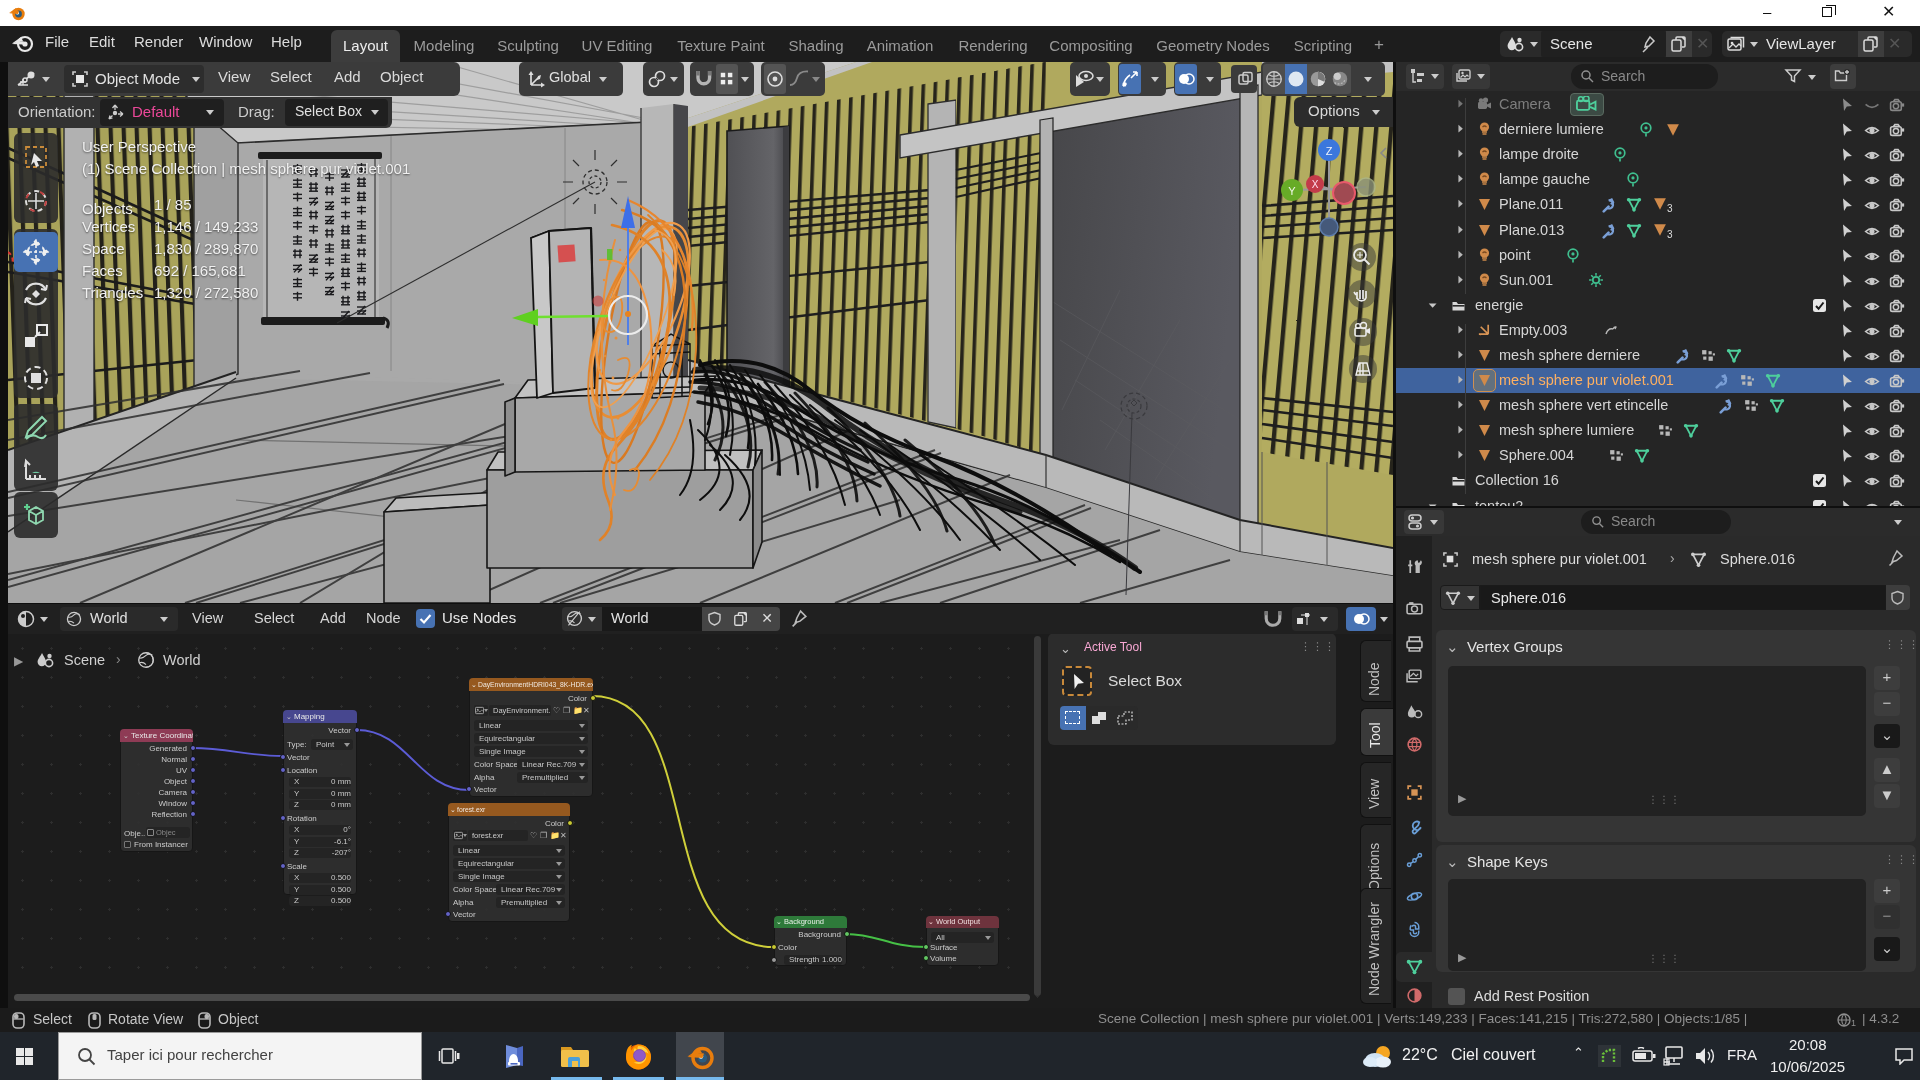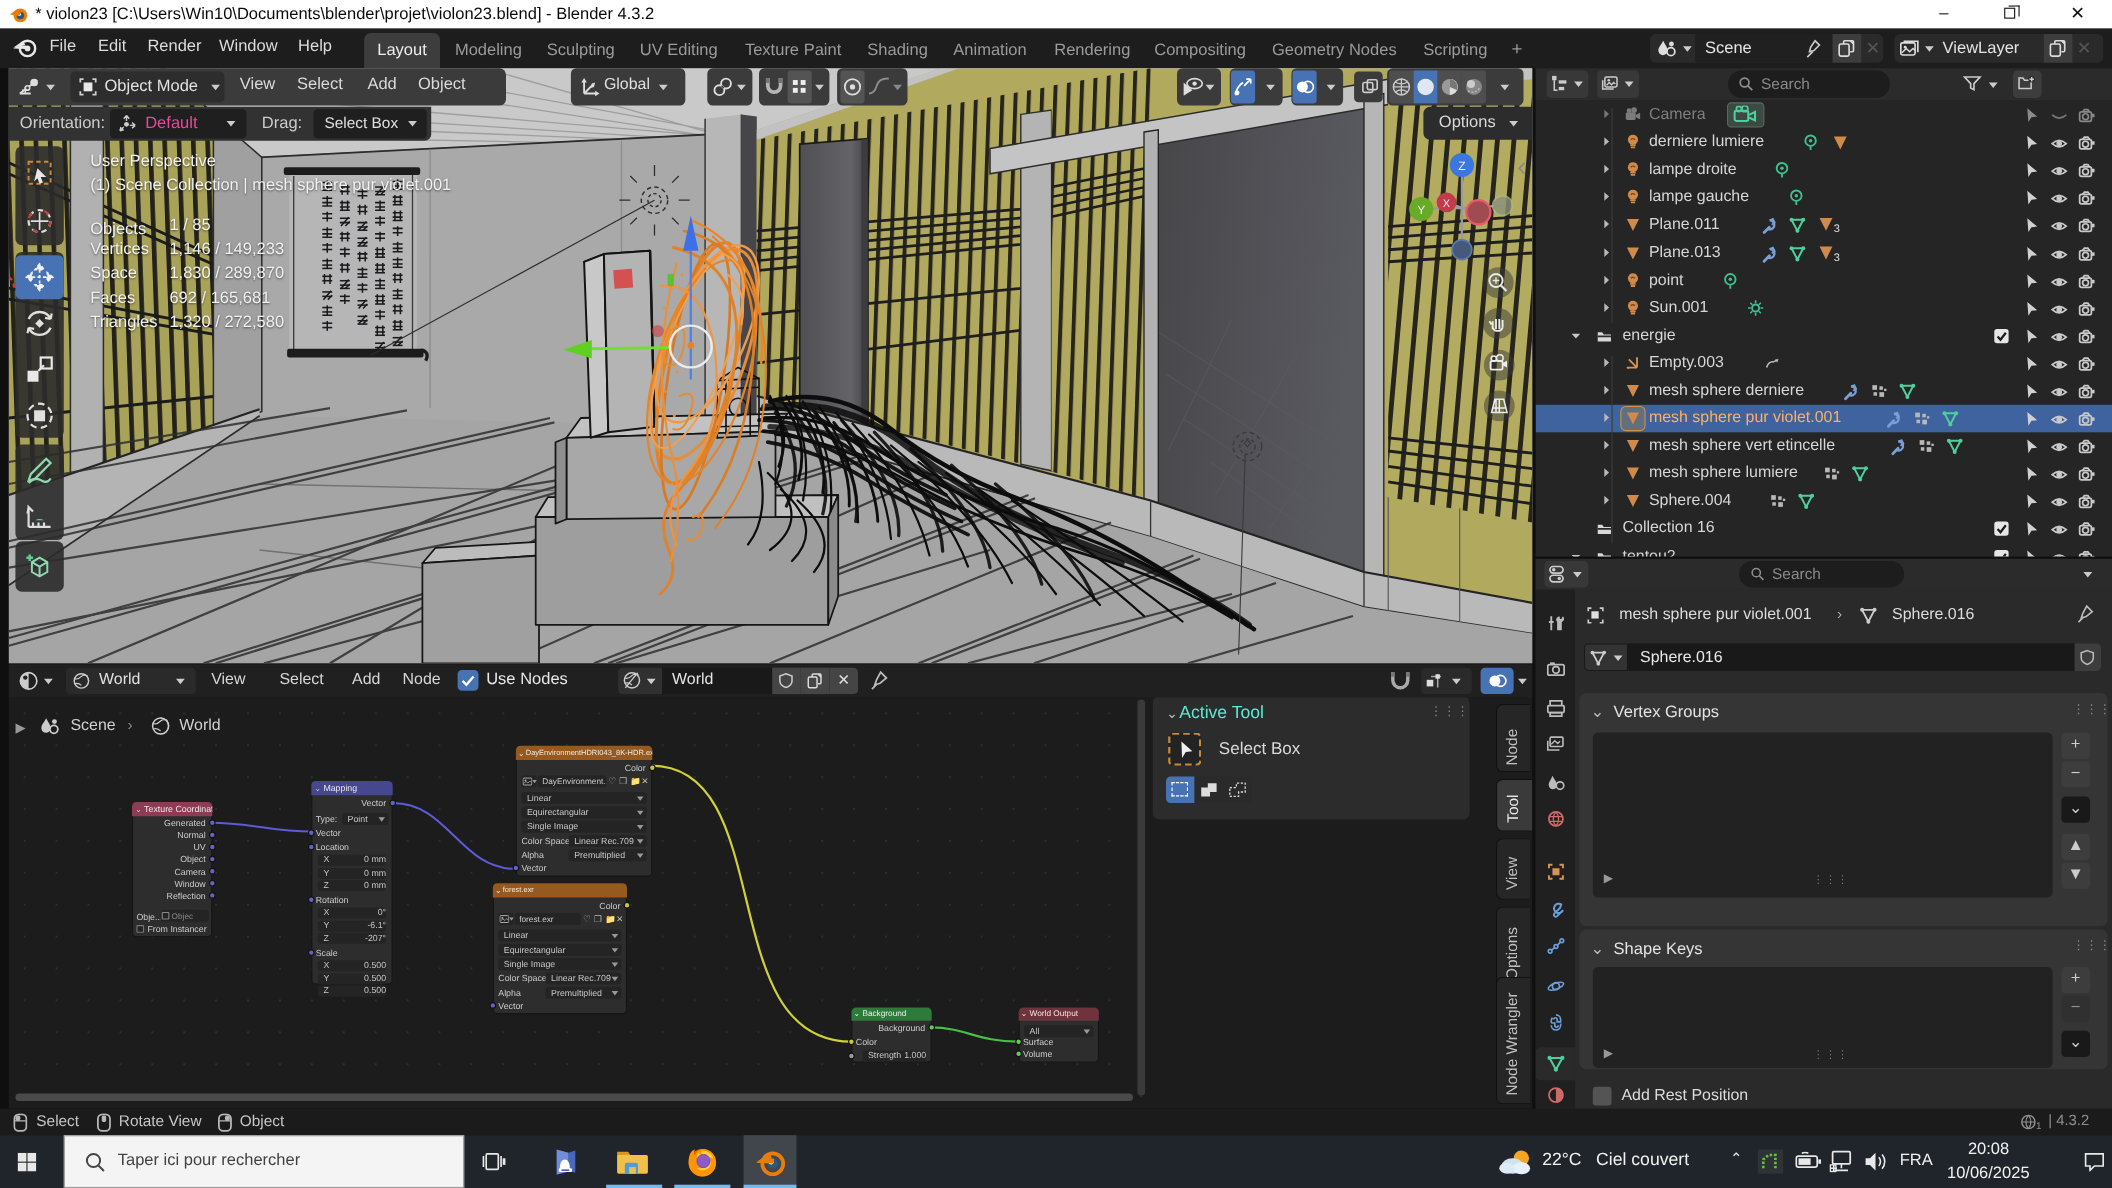--- a/index.html
+++ b/index.html
@@ -10,21 +10,20 @@
 </style></head><body>
 
 <div class="abs" style="left:0;top:0;width:1920px;height:26px;background:#ffffff">
  <svg class="abs" style="left:8px;top:4px" width="18" height="18" viewBox="0 0 18 18">
   <circle cx="10.5" cy="10" r="6.2" fill="#e87d0d"></circle>
       <circle cx="10.5" cy="10" r="3.4" fill="#2a5b7d"></circle>
       <circle cx="9.5" cy="9" r="1.6" fill="#fff"></circle>
   <path d="M1 9 L8 4 L10 7 Z" fill="#e87d0d"></path>
       <path d="M1.5 9.3 C4 7.5 8 6.5 11 7.2 L10 10 Z" fill="#e87d0d"></path>
  </svg>
- <div class="tx" style="left:32px;top:4px;font-size:15px;color:#0a0a0a">* violon23 [C:\Users\Win10\Documents\blender\projet\violon23.blend] - Blender 4.3.2</div>
  <div class="tx" style="left:1763px;top:3px;font-size:15px;color:#111">–</div>
  <div class="abs" style="left:1822px;top:7px;width:10px;height:10px;border:1.4px solid #111"></div>
  <div class="abs" style="left:1826px;top:5px;width:10px;height:10px;border-top:1.4px solid #111;border-right:1.4px solid #111"></div>
  <div class="tx" style="left:1882px;top:2px;font-size:16px;color:#111">✕</div>
 </div>
 
 <div class="abs" style="left:0;top:26px;width:1920px;height:36px;background:#1d1d1d">
  <svg class="abs" style="left:11px;top:7px" width="24" height="22" viewBox="0 0 24 22">
   <circle cx="14" cy="11" r="7" fill="none" stroke="#e8e8e8" stroke-width="2.2"></circle>
       <circle cx="14" cy="11" r="2.6" fill="#e8e8e8"></circle>
@@ -1488,21 +1487,21 @@
     <div class="tx" style="left:920px;top:314px;font-size:7px;color:#fdd">⌄</div>
     <div class="abs" style="left:923px;top:328px;width:63px;height:11px;background:#242424;border-radius:3px;color:#c8c8c8;font-size:8px;line-height:11px;padding-left:5px">All<span class="v" style="position:absolute;right:3px;top:4px;border-left-width:3px;border-right-width:3px;border-top-width:4px;border-top-color:#999"></span></div>
     <div class="tx" style="left:922px;top:339px;font-size:8px;color:#ccc">Surface</div>
     <div class="abs" style="left:915px;top:340px;width:6px;height:6px;border-radius:50%;background:#63c763;border:1px solid #111"></div>
     <div class="tx" style="left:922px;top:350px;font-size:8px;color:#ccc">Volume</div>
     <div class="abs" style="left:915px;top:351px;width:6px;height:6px;border-radius:50%;background:#63c763;border:1px solid #111"></div>
     <div class="abs" style="left:6px;top:390px;width:1016px;height:7px;background:#4a4a4a;border-radius:4px"></div>
     <div class="abs" style="left:1026px;top:32px;width:7px;height:360px;background:#3a3a3a;border-radius:4px"></div>
     <div class="abs" style="left:1040px;top:29px;width:288px;height:112px;background:#2e2e2ef0;border-radius:6px">
       <div class="tx" style="left:12px;top:8px;font-size:13px;color:#bbb">⌄</div>
-      <div class="tx" style="left:24px;top:7px;font-size:16px;color:#5eead4">Active Tool</div>
+      <div class="tx" style="left:36px;top:7px;font-size:12px;color:#f9a8d4">Active Tool</div>
       <div class="tx" style="left:252px;top:7px;font-size:11px;color:#888;letter-spacing:1px">⋮⋮⋮</div>
       <div class="abs" style="left:14px;top:33px;width:30px;height:30px;border:2px dashed #c8893a;border-radius:4px;background:#232323">
         <svg class="abs" style="left:6px;top:4px" width="18" height="20" viewBox="0 0 18 20">
           <path d="M4 2 l10 9 -6 0.7 -3.4 5.3 Z" fill="#f0f0f0"></path>
         </svg>
       </div>
       <div class="tx" style="left:60px;top:39px;font-size:15.5px;color:#dadada">Select Box</div>
       <div class="abs" style="left:12px;top:73px;width:26px;height:24px;background:#4772b3;border-radius:4px 0 0 4px">
         <div class="abs" style="left:5px;top:5px;width:15px;height:13px;border:1.6px dashed #fff"></div>
       </div>
@@ -1610,20 +1609,21 @@
       <rect x="4.5" y="2" width="4" height="6" rx="1.5" fill="#b8b8b8"></rect>
     </svg>
  <div class="tx" style="left:108px;top:3px;font-size:14px;color:#c6c6c6">Rotate View</div>
  <svg class="abs" style="left:198px;top:4px" width="13" height="17" viewBox="0 0 13 17">
       <rect x="1" y="1" width="11" height="15" rx="4" fill="none" stroke="#b8b8b8" stroke-width="1.6"></rect>
       <path d="M1.5 7 h10" stroke="#b8b8b8" stroke-width="1.3"></path>
       <rect x="6.5" y="2" width="4.5" height="5" rx="2" fill="#b8b8b8"></rect>
     </svg>
  <div class="tx" style="left:218px;top:3px;font-size:14px;color:#c6c6c6">Object</div>
  <div class="tx" style="right:1920px;top:3px"></div>
+ <div class="tx" style="left:1098px;top:3px;font-size:13.5px;color:#8f8f8f">Scene Collection | mesh sphere pur violet.001 | Verts:149,233 | Faces:141,215 | Tris:272,580 | Objects:1/85 |</div>
  <svg class="abs" style="left:1836px;top:4px" width="16" height="16" viewBox="0 0 16 16">
       <circle cx="8" cy="8" r="6" fill="none" stroke="#8f8f8f" stroke-width="1.3"></circle>
       <path d="M2 8 h12 M8 2 a9 9 0 0 1 0 12 M8 2 a9 9 0 0 0 0 12" stroke="#8f8f8f" stroke-width="1.1" fill="none"></path>
     </svg>
  <div class="tx" style="left:1851px;top:10px;font-size:9px;color:#8f8f8f">1</div>
  <div class="tx" style="left:1862px;top:3px;font-size:13.5px;color:#8f8f8f">| 4.3.2</div>
 </div>
 
 <div class="abs" style="left:0;top:1032px;width:1920px;height:48px;background:#20252b">
  <svg class="abs" style="left:16px;top:16px" width="17" height="17" viewBox="0 0 17 17">

